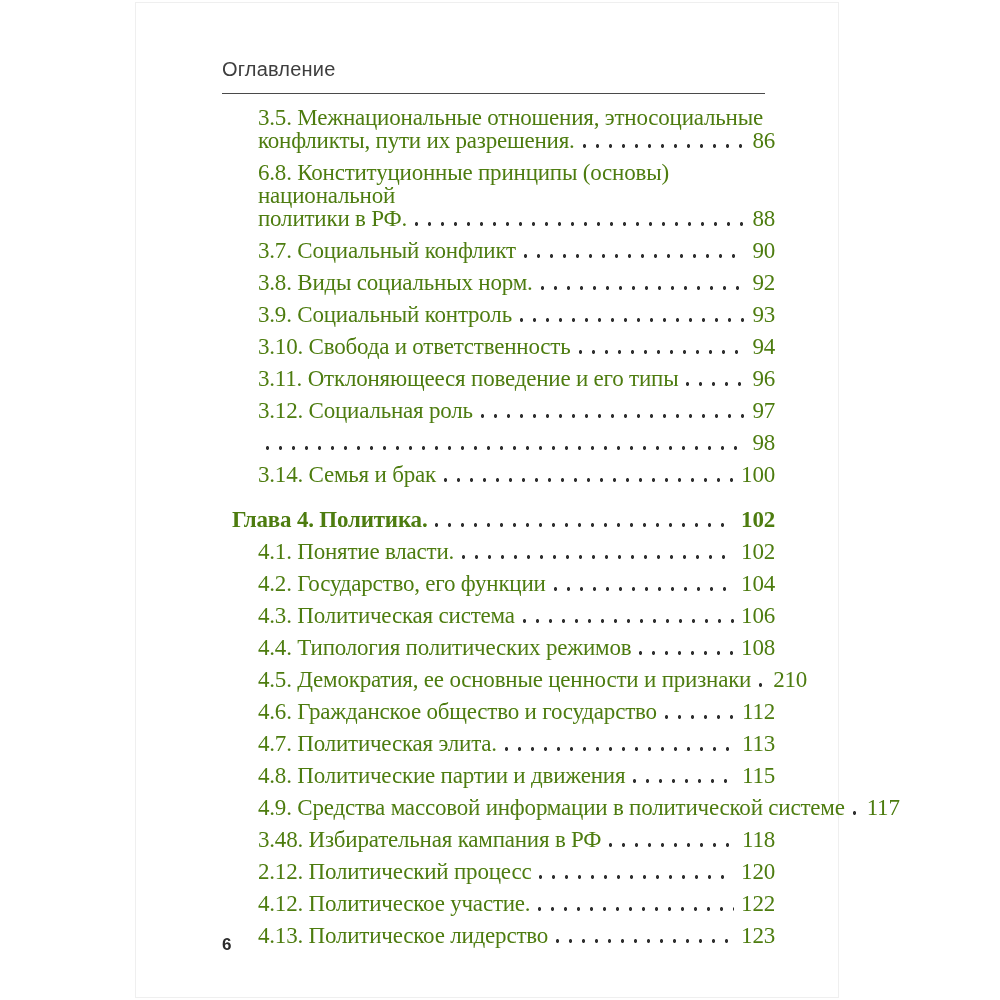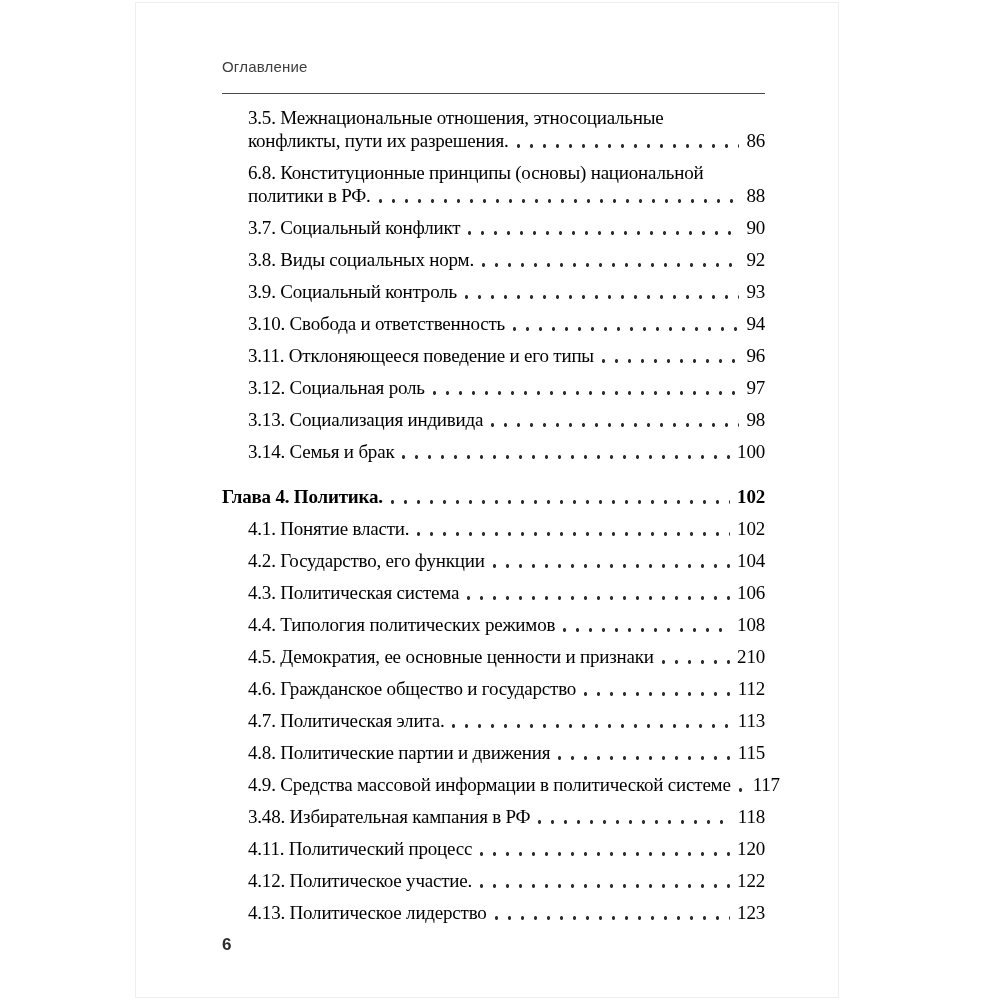--- a/index.html
+++ b/index.html
@@ -25,40 +25,40 @@
     width: 702px;
     height: 994px;
     border: 1px solid #efefef;
     pointer-events: none;
   }
   .running-header {
     position: absolute;
     left: 222px;
     top: 58px;
     font-family: "Liberation Sans", sans-serif;
-    font-size: 15px;
+    font-size: 20px;
     letter-spacing: 0.2px;
     color: #3e3e3e;
   }
   .header-rule {
     position: absolute;
     left: 222px;
     top: 85px;
     width: 543px;
     height: 0;
     border: 0;
     border-top: 1.7px solid #4a4a4a;
   }
   .toc-list {
     position: absolute;
-    left: 222px;
+    left: 232px;
     top: 106px;
     width: 543px;
-    color: #000000;
-    font-size: 19px;
+    color: #4d7c0f;
+    font-size: 23px;
     line-height: 23px;
     letter-spacing: -0.2px;
   }
   .toc-entry { margin-bottom: 9px; padding-left: 26px; }
   .toc-entry.chapter { padding-left: 0; margin-top: 22px; font-weight: bold; }
   .toc-line-last { display: flex; align-items: center; }
   .toc-title-cont { white-space: nowrap; flex: 0 0 auto; }
   .dot-leader {
     flex: 1 1 auto;
     min-width: 8px;
@@ -159,21 +159,20 @@
     <div class="toc-line toc-line-last">
       <span class="toc-title-cont">3.12. Социальная роль</span>
       <span class="dot-leader"></span>
       <span class="toc-page-num">97</span>
     </div>
   </div>
 
   <div class="toc-entry">
 
     <div class="toc-line toc-line-last">
-      <span class="toc-title-cont">3.13. Социализация индивида</span>
       <span class="dot-leader"></span>
       <span class="toc-page-num">98</span>
     </div>
   </div>
 
   <div class="toc-entry">
 
     <div class="toc-line toc-line-last">
       <span class="toc-title-cont">3.14. Семья и брак</span>
       <span class="dot-leader"></span>
@@ -276,21 +275,21 @@
     <div class="toc-line toc-line-last">
       <span class="toc-title-cont">3.48. Избирательная кампания в РФ</span>
       <span class="dot-leader"></span>
       <span class="toc-page-num">118</span>
     </div>
   </div>
 
   <div class="toc-entry">
 
     <div class="toc-line toc-line-last">
-      <span class="toc-title-cont">4.11. Политический процесс</span>
+      <span class="toc-title-cont">2.12. Политический процесс</span>
       <span class="dot-leader"></span>
       <span class="toc-page-num">120</span>
     </div>
   </div>
 
   <div class="toc-entry">
 
     <div class="toc-line toc-line-last">
       <span class="toc-title-cont">4.12. Политическое участие.</span>
       <span class="dot-leader"></span>

